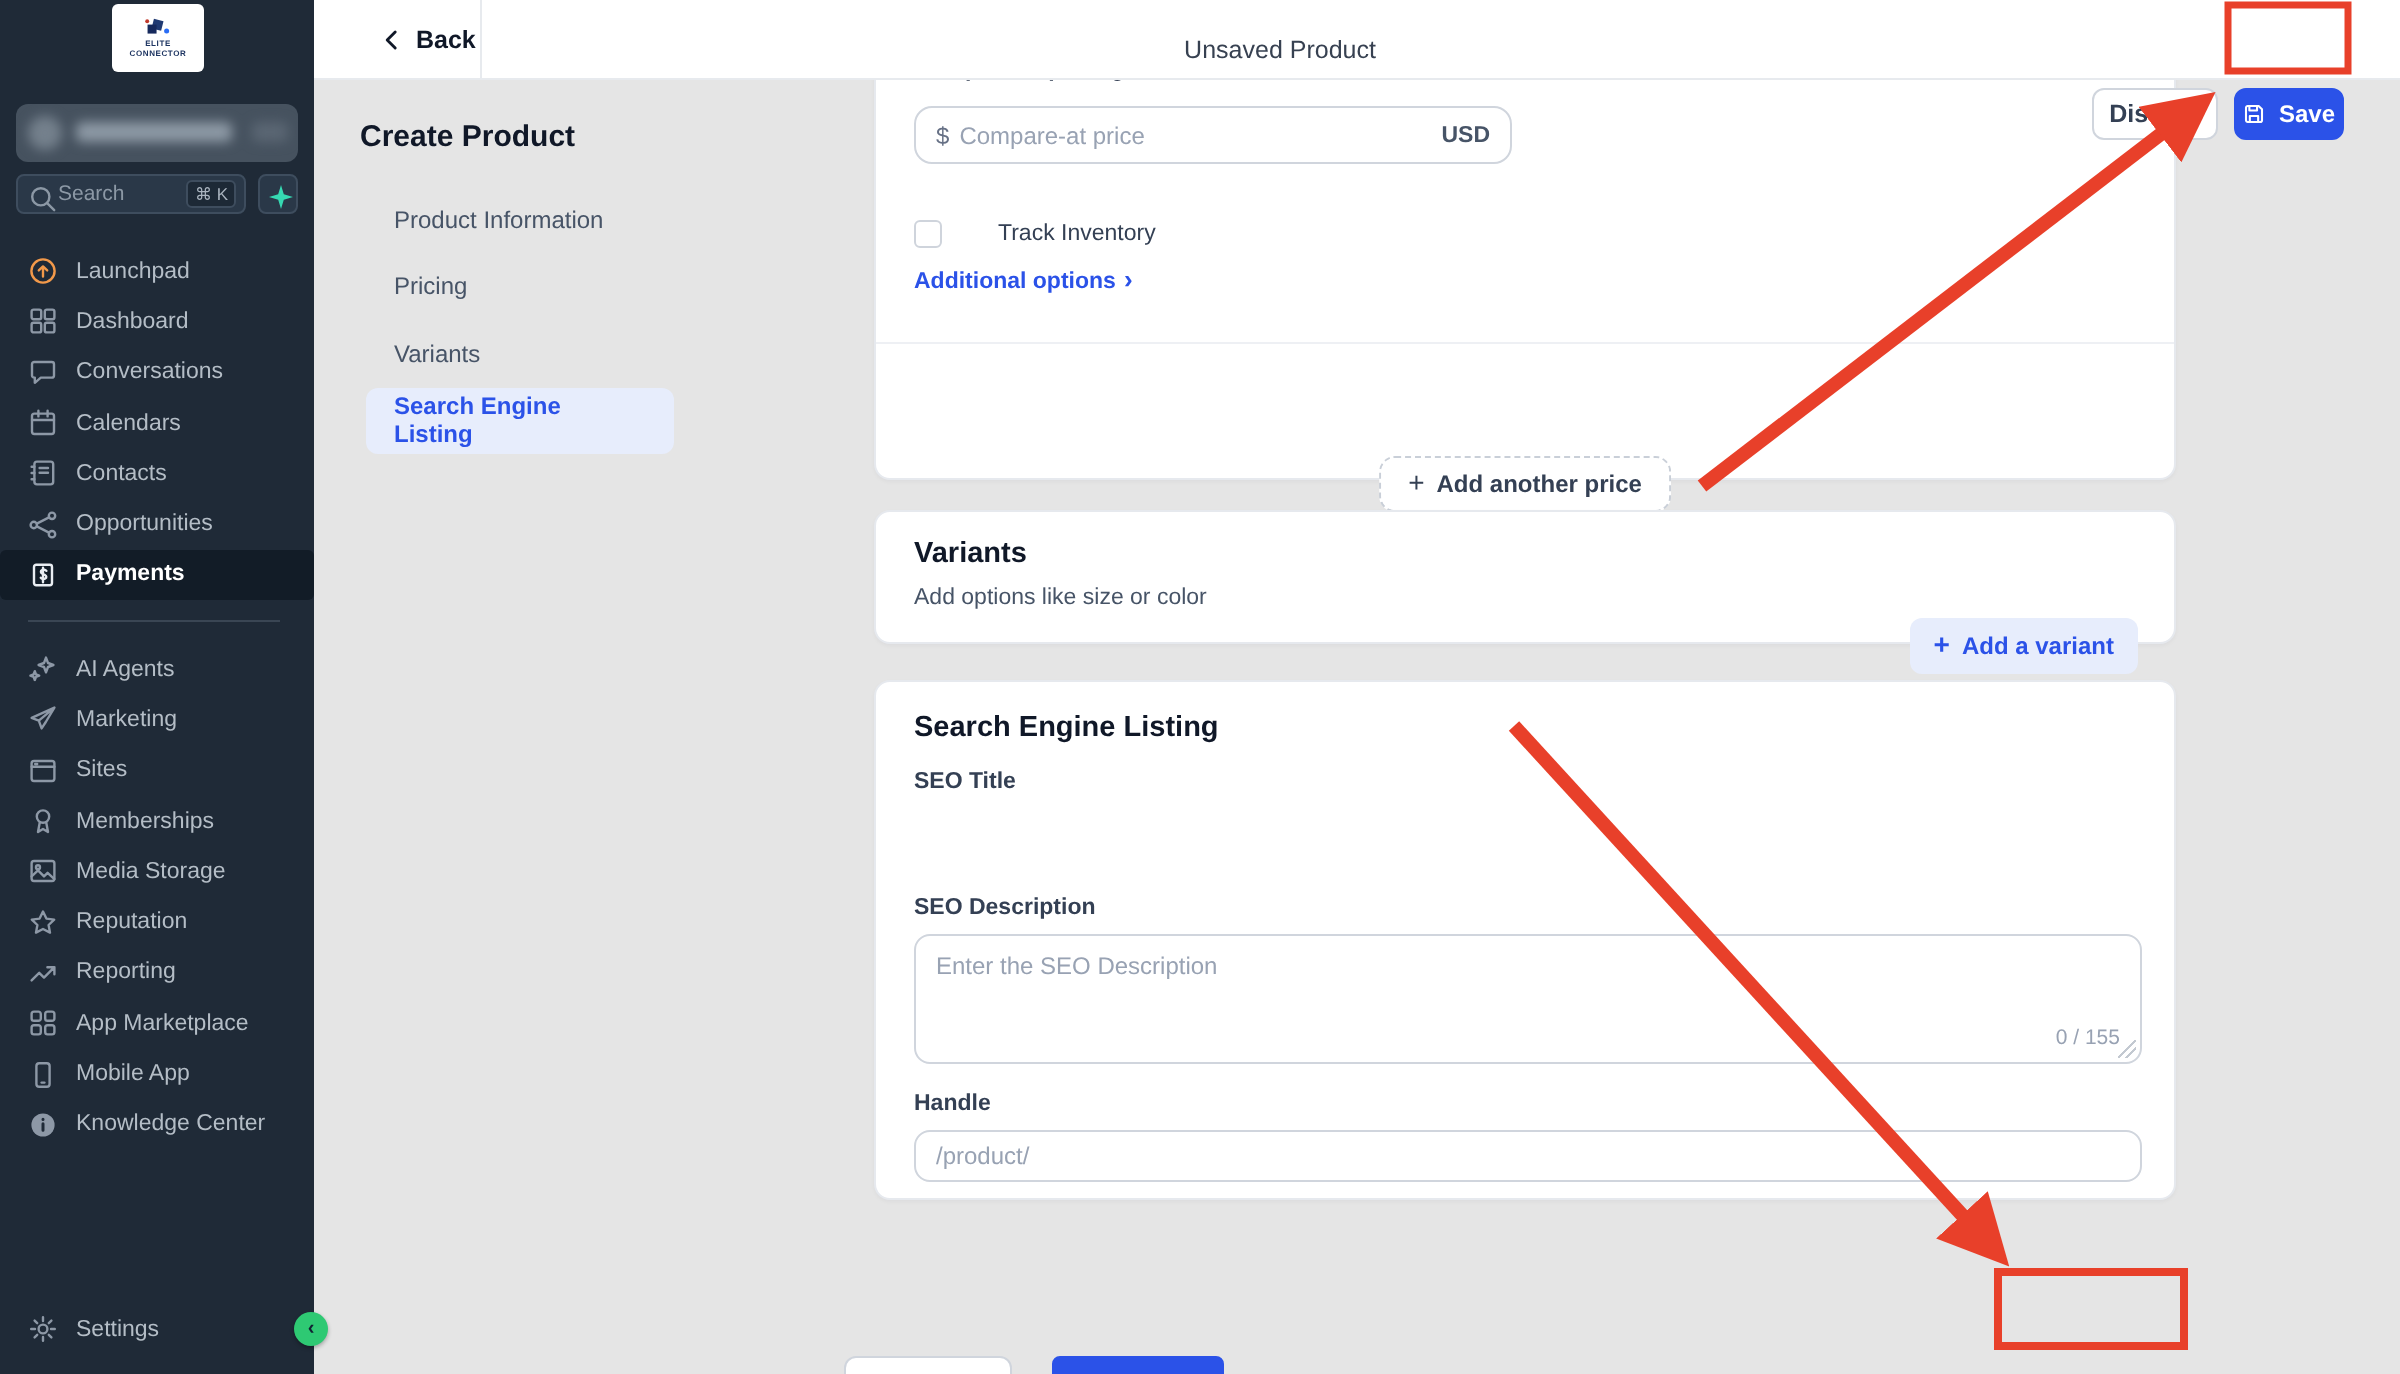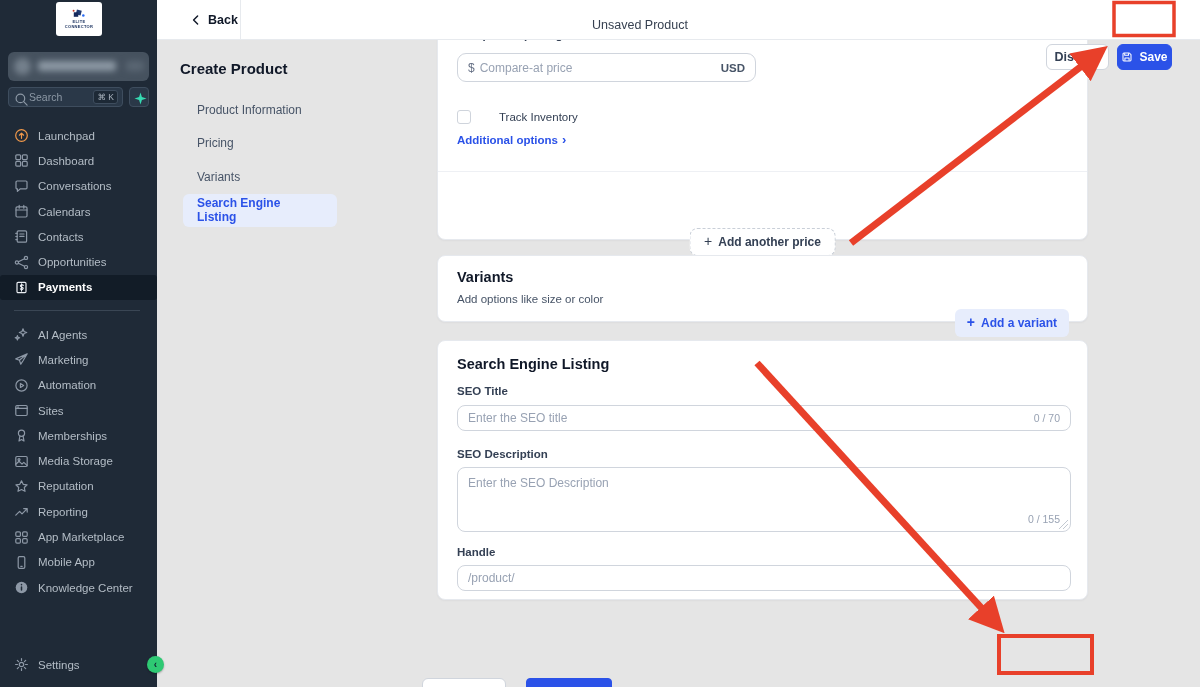--- a/index.html
+++ b/index.html
@@ -239,29 +239,20 @@
       <span class="ic">
           <svg viewBox="0 0 15 15">
             <path d="M13.2 1.8L1.8 6.9l3.6 1.4 1.4 3.9 2.1-3.2zM5.4 8.3l7.8-6.5"></path>
           </svg>
         </span>
       <span>Marketing</span>
     </div>
     <div class="nav-item">
       <span class="ic">
           <svg viewBox="0 0 15 15">
-            <circle cx="7.5" cy="7.5" r="5.6"></circle>
-            <path d="M6.4 5.5v4l3.2-2z"></path>
-          </svg>
-        </span>
-      <span>Automation</span>
-    </div>
-    <div class="nav-item">
-      <span class="ic">
-          <svg viewBox="0 0 15 15">
             <rect x="1.8" y="2.5" width="11.4" height="10" rx="1.2"></rect>
             <path d="M1.8 5.4h11.4M3.6 4h1"></path>
           </svg>
         </span>
       <span>Sites</span>
     </div>
     <div class="nav-item">
       <span class="ic">
           <svg viewBox="0 0 15 15">
             <circle cx="7.5" cy="5.3" r="3.1"></circle>
@@ -407,24 +398,20 @@
       <button class="btn add-variant-btn">
         <span class="plus"></span>
         <span>Add a variant</span>
       </button>
     </div>
 
     <div class="card card3">
       <div class="seo-title">Search Engine Listing</div>
 
       <div class="field-label lbl-seo-title">SEO Title</div>
-      <div class="inp-wrap seo-title-wrap">
-        <input type="text" placeholder="Enter the SEO title" style="">
-        <span class="counter">0 / 70</span>
-      </div>
 
       <div class="field-label lbl-seo-desc">SEO Description</div>
       <div class="seo-desc-wrap">
         <textarea placeholder="Enter the SEO Description" style=""></textarea>
         <span class="counter">0 / 155</span>
         <span class="resize-handle"></span>
       </div>
 
       <div class="field-label lbl-handle">Handle</div>
       <div class="inp-wrap handle-wrap">

